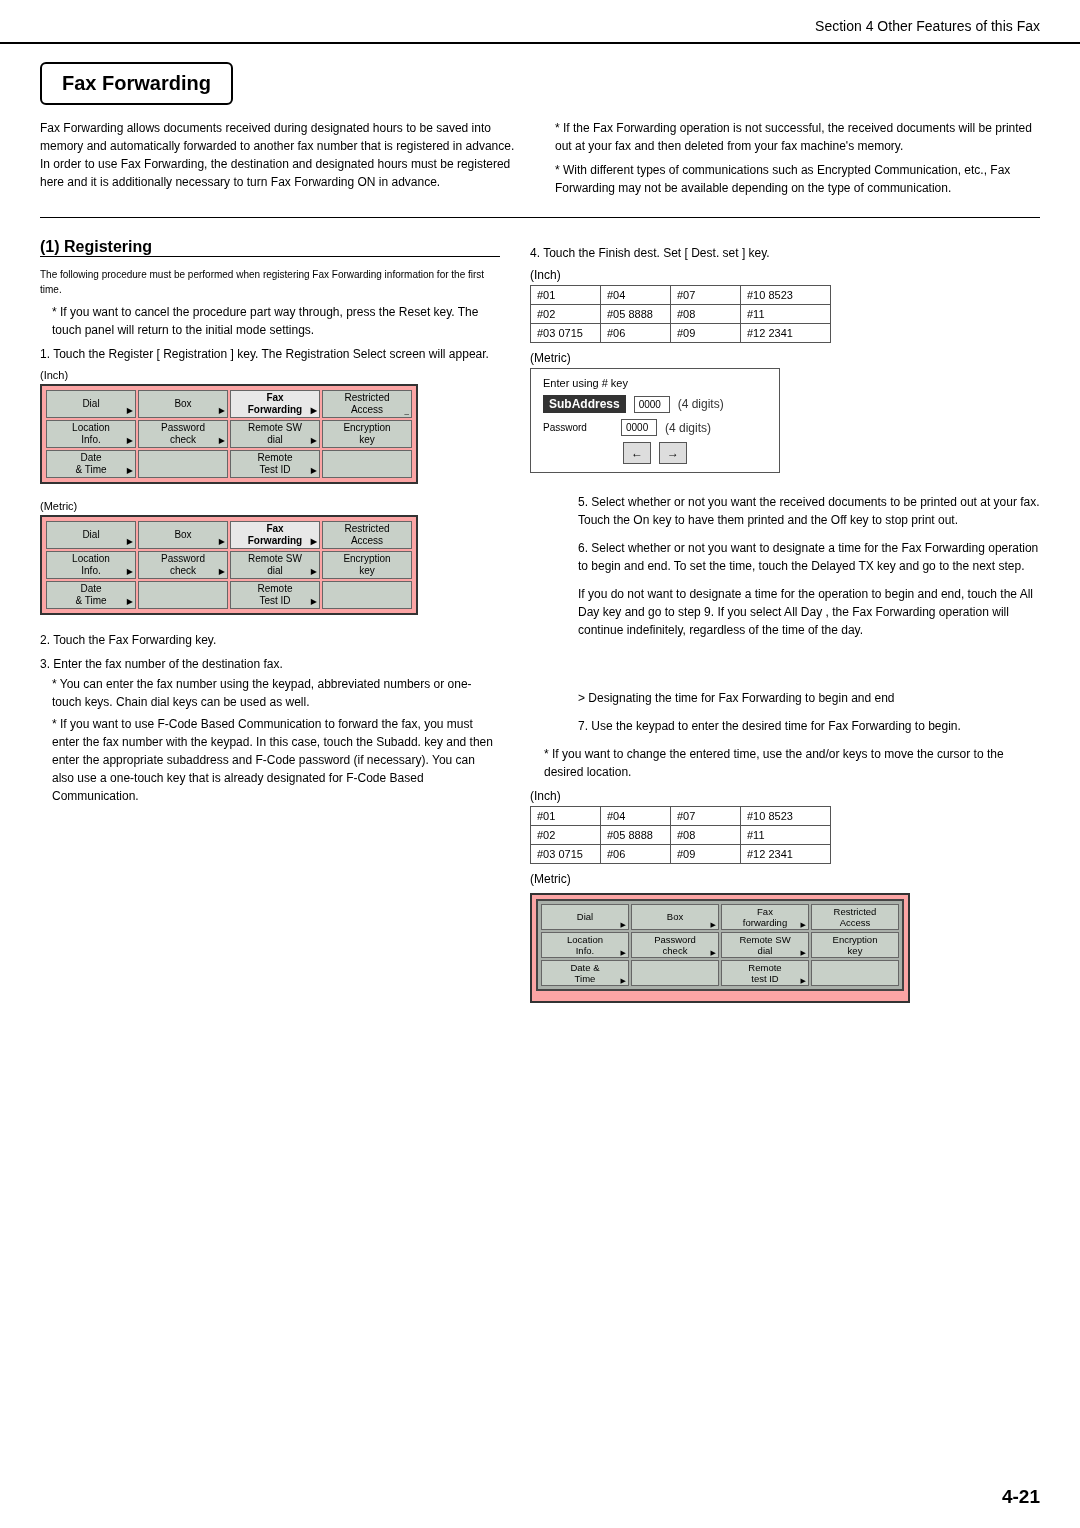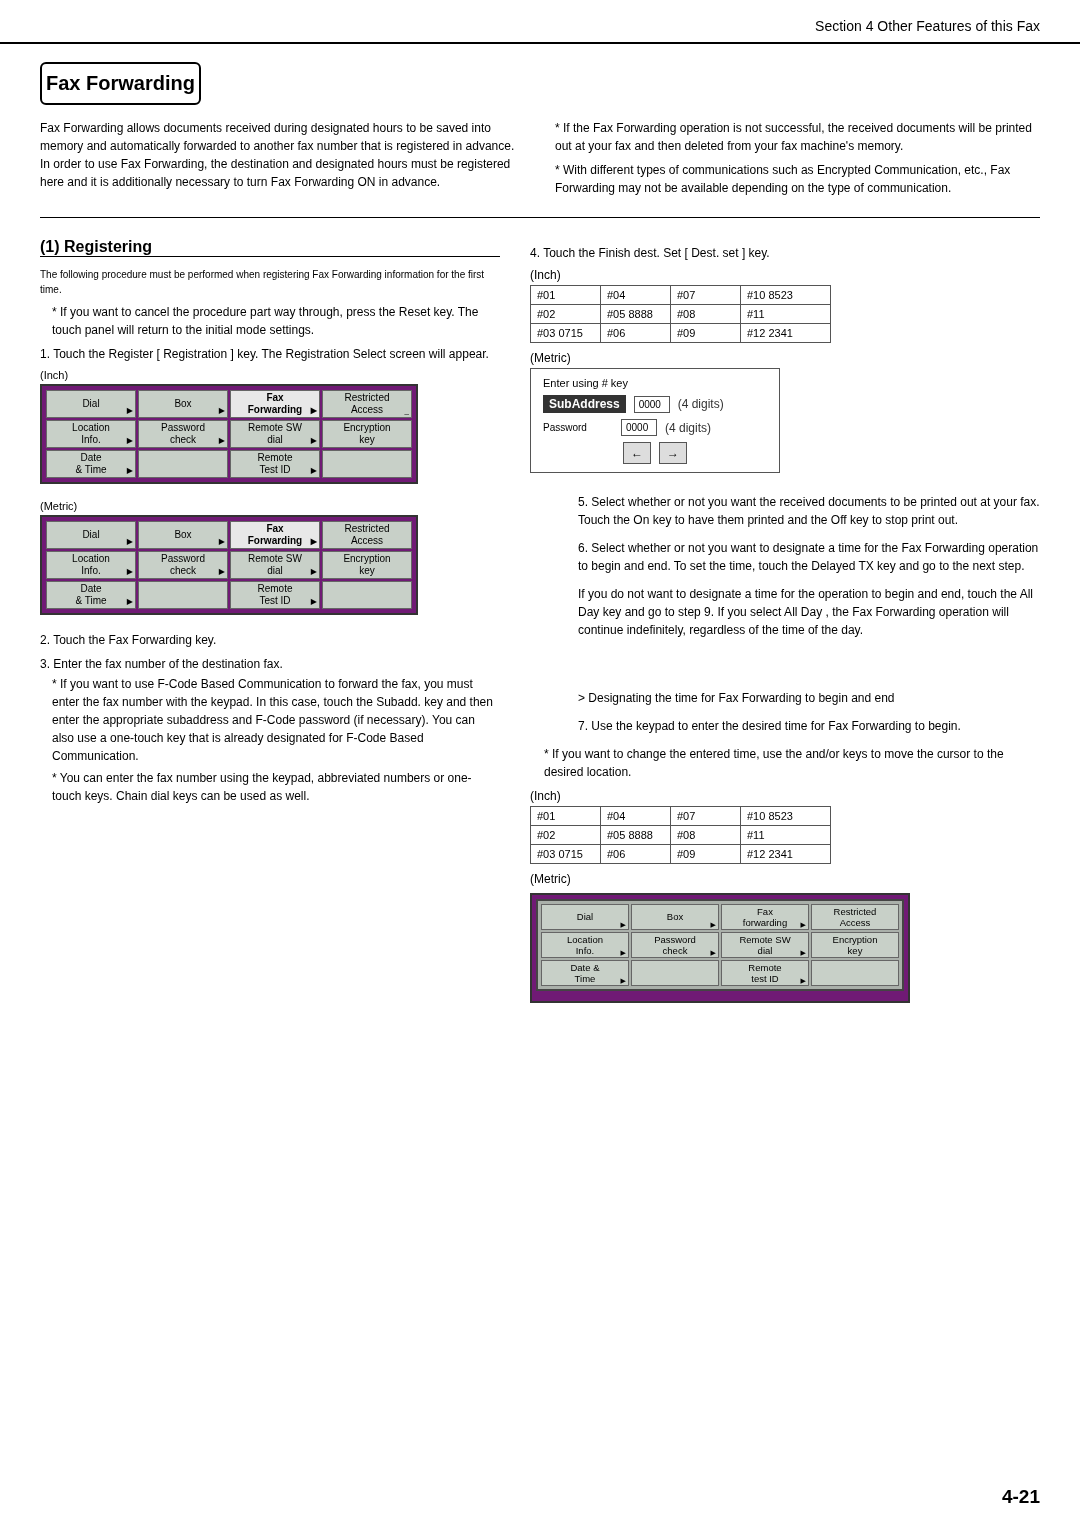--- a/index.html
+++ b/index.html
@@ -22,21 +22,21 @@
     }
 
     .main-content {
       padding: 0 40px 40px 40px;
     }
 
     
     .section-title-box {
       border: 2px solid #000;
       border-radius: 6px;
-      padding: 8px 4px;
+      padding: 8px 20px;
       display: inline-block;
       font-size: 20px;
       font-weight: bold;
       margin: 18px 0 14px 0;
     }
 
     
     .intro-area {
       display: flex;
       gap: 30px;
@@ -88,21 +88,21 @@
     }
 
     
     .screen-label {
       font-size: 11px;
       margin-bottom: 3px;
       margin-top: 8px;
     }
     .screen-box {
       border: 2px solid #333;
-      background: #701a75;
+      background: #fca5a5;
       display: inline-block;
       padding: 4px;
       margin-bottom: 8px;
     }
     .screen-grid {
       display: grid;
       grid-template-columns: repeat(4, 90px);
       grid-template-rows: repeat(3, 28px);
       gap: 2px;
     }
@@ -374,22 +374,22 @@
               <span>Remote<br>Test ID</span>
               <span class="arrow">▶</span>
             </div>
           <div class="screen-cell"></div>
         </div>
       </div>
 
       <p class="step-number" style="margin-top:10px;">2. Touch the  Fax Forwarding  key.</p>
 
       <p class="step-number" style="margin-top:10px;">3. Enter the fax number of the destination fax.</p>
+      <p class="body-text-indent">* You can enter the fax number using the keypad, abbreviated numbers or one-touch keys. Chain dial keys can be used as well.</p>
       <p class="body-text-indent">* If you want to use F-Code Based Communication to forward the fax, you must enter the fax number with the keypad. In this case, touch the  Subadd.  key and then enter the appropriate subaddress and F-Code password (if necessary). You can also use a one-touch key that is already designated for F-Code Based Communication.</p>
-      <p class="body-text-indent">* You can enter the fax number using the keypad, abbreviated numbers or one-touch keys. Chain dial keys can be used as well.</p>
 
     </div>
 
     <div class="col-right">
 
       <p class="step-number">4. Touch the  Finish dest. Set  [ Dest. set ] key.</p>
 
       <div class="table-label">(Inch)</div>
       <div style="margin-bottom:8px;">
         <table style="border-collapse:collapse; font-size:11px;">

